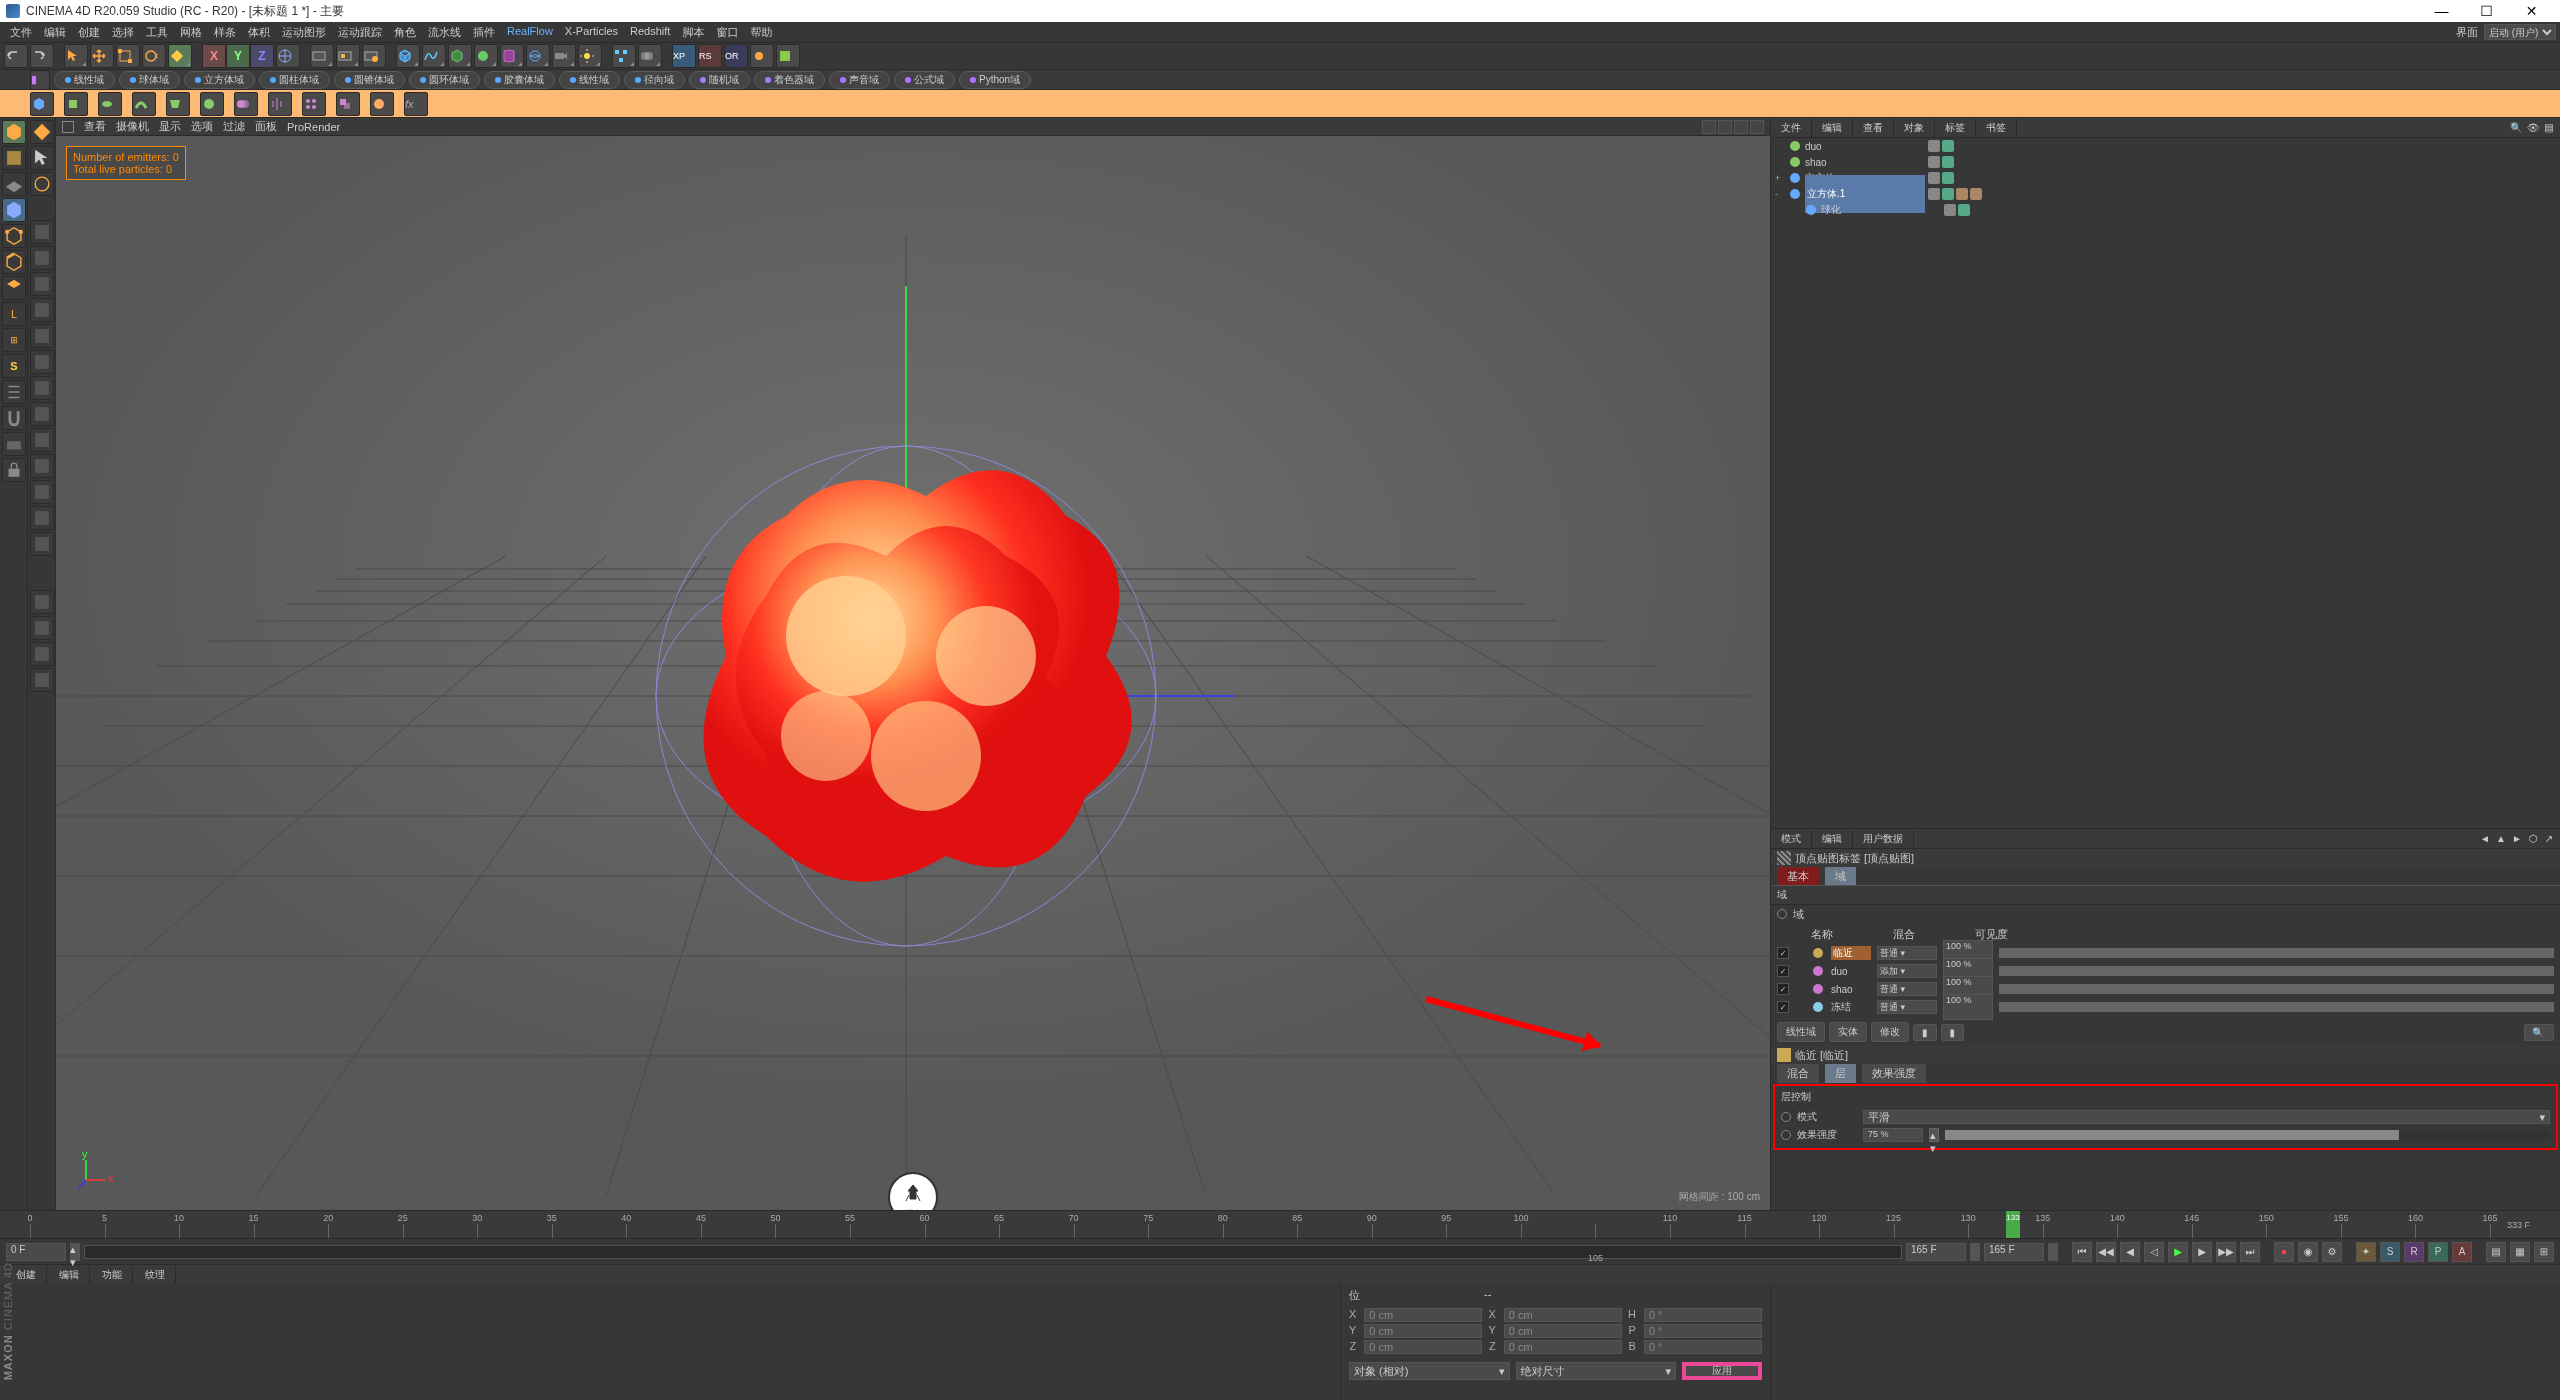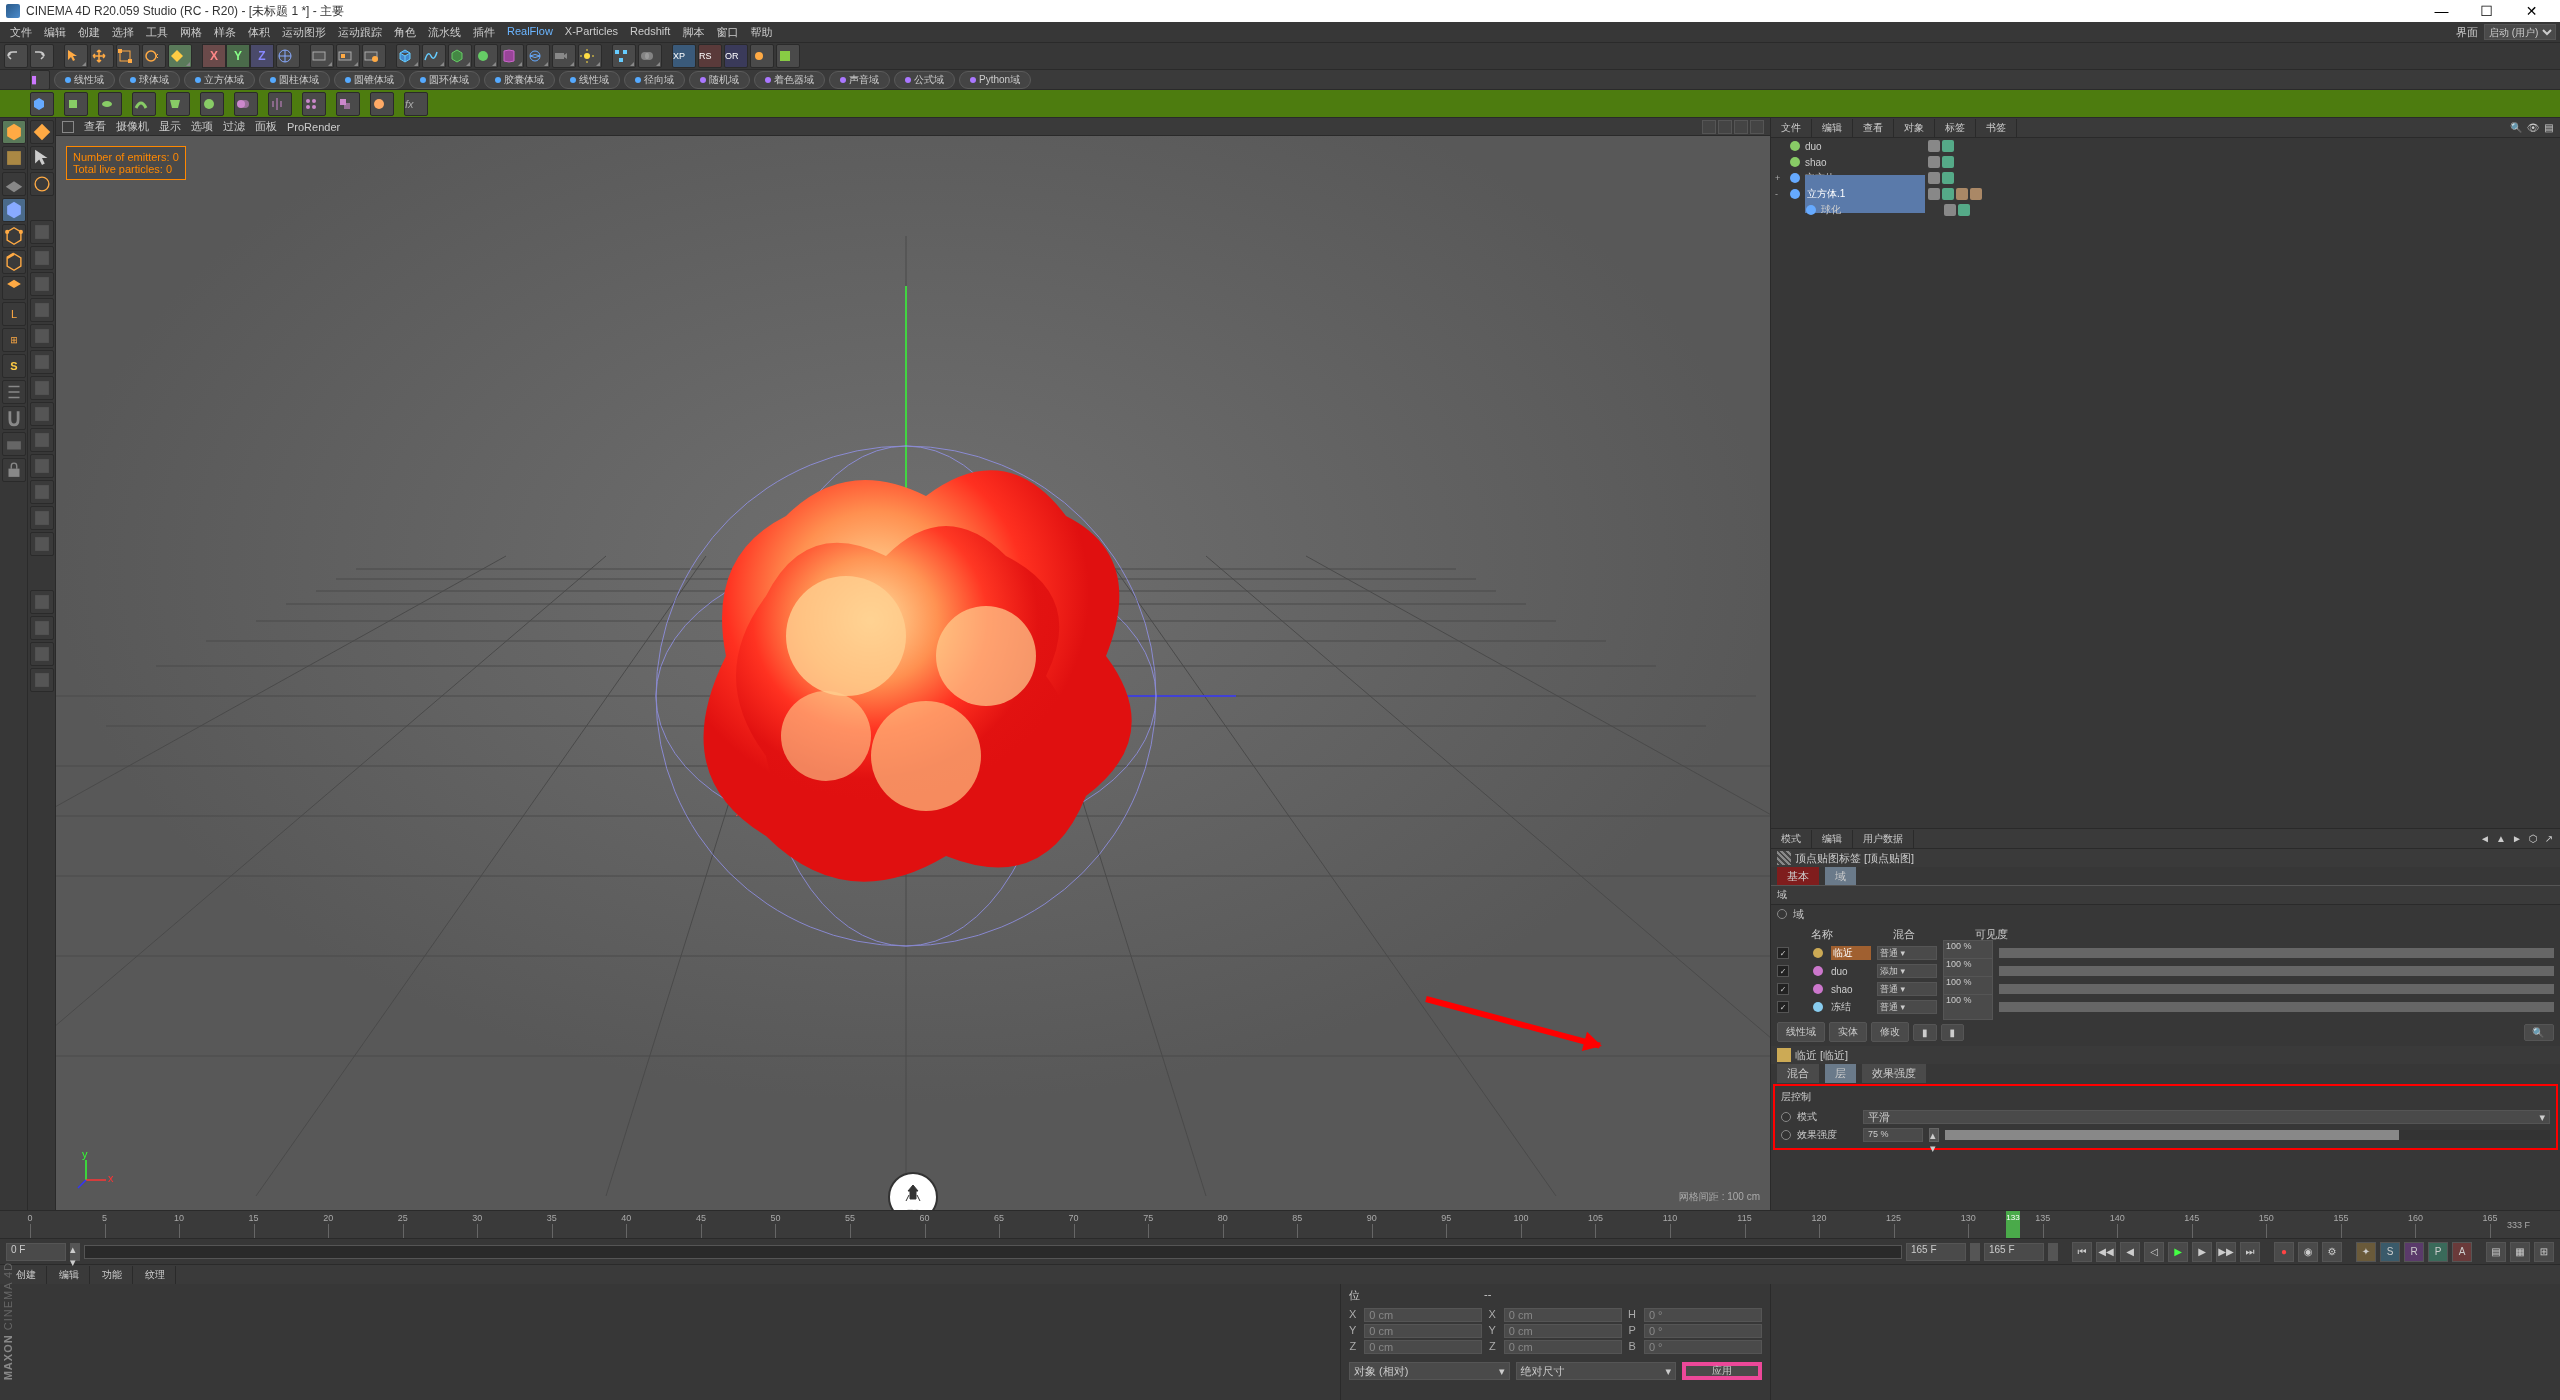--- a/index.html
+++ b/index.html
@@ -20,21 +20,21 @@
 .tbtn .corner{position:absolute;bottom:1px;right:1px;width:0;height:0;border-left:4px solid transparent;border-bottom:4px solid #888}
 .sep{width:6px}
 .xyz{display:flex;gap:0}
 .xyz .ax{width:24px;height:24px;border:1px solid #2a2a2a;display:flex;align-items:center;justify-content:center;font-weight:bold;font-size:12px}
 .xyz .x{background:#6a4a4a;color:#ff8888}
 .xyz .y{background:#4a6a4a;color:#88ff88}
 .xyz .z{background:#4a4a6a;color:#8888ff}
 .toolbar-sub{height:20px;background:#3a3a3a;border-bottom:1px solid #2a2a2a;display:flex;align-items:center;padding:0 30px;gap:4px}
 .pill{padding:1px 10px;border:1px solid #5a5a5a;border-radius:9px;font-size:10px;background:#444;display:flex;align-items:center;gap:3px}
 .pill .dot{width:6px;height:6px;border-radius:50%}
-.toolbar-obj{height:28px;background:#4d7c0f;border-bottom:1px solid #2a2a2a;display:flex;align-items:center;padding:0 30px;gap:10px}
+.toolbar-obj{height:28px;background:#fdba74;border-bottom:1px solid #2a2a2a;display:flex;align-items:center;padding:0 30px;gap:10px}
 .main{display:flex;height:1092px}
 .leftbar{width:28px;background:#373737;border-right:1px solid #2a2a2a;display:flex;flex-direction:column;gap:2px;padding:2px}
 .leftbar2{width:28px;background:#373737;border-right:1px solid #2a2a2a;display:flex;flex-direction:column;gap:2px;padding:2px}
 .ltbtn{width:24px;height:24px;background:#3a3a3a;border:1px solid #2a2a2a;display:flex;align-items:center;justify-content:center;border-radius:2px}
 .ltbtn.active{background:#5a7a5a}
 .viewport-wrap{flex:1;display:flex;flex-direction:column;background:#2a2a2a}
 .vp-menu{height:18px;background:#3a3a3a;border-bottom:1px solid #2a2a2a;display:flex;align-items:center;padding:0 6px;gap:10px;font-size:10px}
 .vp-menu .sq{width:12px;height:12px;border:1px solid #888}
 .vp-menu .right{margin-left:auto;display:flex;gap:2px}
 .vp-menu .vbtn{width:14px;height:14px;background:#444;border:1px solid #555}
@@ -949,21 +949,21 @@
         <div class="tlabel" style="left: 48.4848%;">80</div>
         <div class="tick major" style="left: 51.5152%;"></div>
         <div class="tlabel" style="left: 51.5152%;">85</div>
         <div class="tick major" style="left: 54.5455%;"></div>
         <div class="tlabel" style="left: 54.5455%;">90</div>
         <div class="tick major" style="left: 57.5758%;"></div>
         <div class="tlabel" style="left: 57.5758%;">95</div>
         <div class="tick major" style="left: 60.6061%;"></div>
         <div class="tlabel" style="left: 60.6061%;">100</div>
         <div class="tick major" style="left: 63.6364%;"></div>
-        <div class="tlabel" style="left: 63.6364%;">105</div>
+        <div class="tlabel" style="left: 63.6364%; margin-top: 40px;">105</div>
         <div class="tick major" style="left: 66.6667%;"></div>
         <div class="tlabel" style="left: 66.6667%;">110</div>
         <div class="tick major" style="left: 69.697%;"></div>
         <div class="tlabel" style="left: 69.697%;">115</div>
         <div class="tick major" style="left: 72.7273%;"></div>
         <div class="tlabel" style="left: 72.7273%;">120</div>
         <div class="tick major" style="left: 75.7576%;"></div>
         <div class="tlabel" style="left: 75.7576%;">125</div>
         <div class="tick major" style="left: 78.7879%;"></div>
         <div class="tlabel" style="left: 78.7879%;">130</div>

